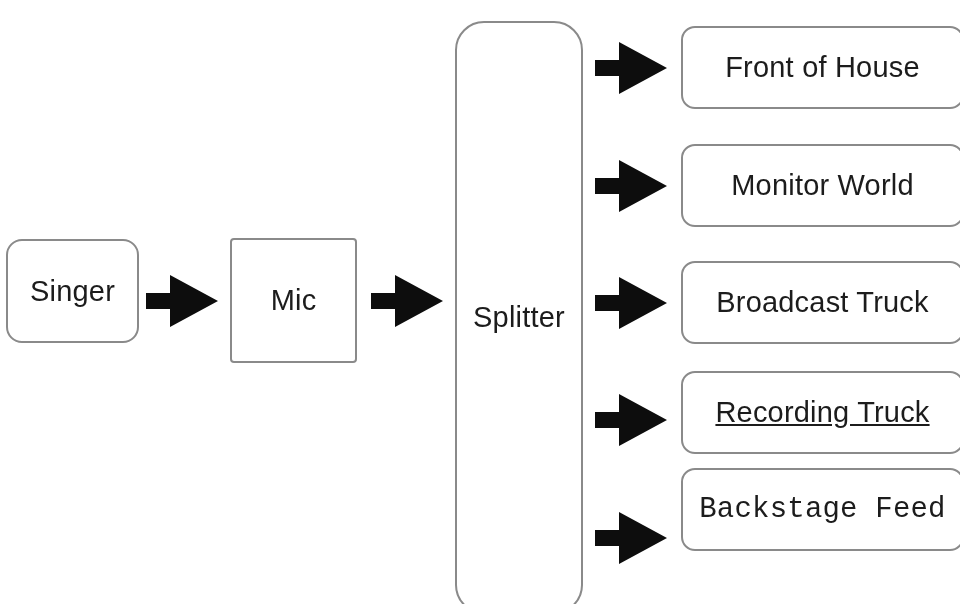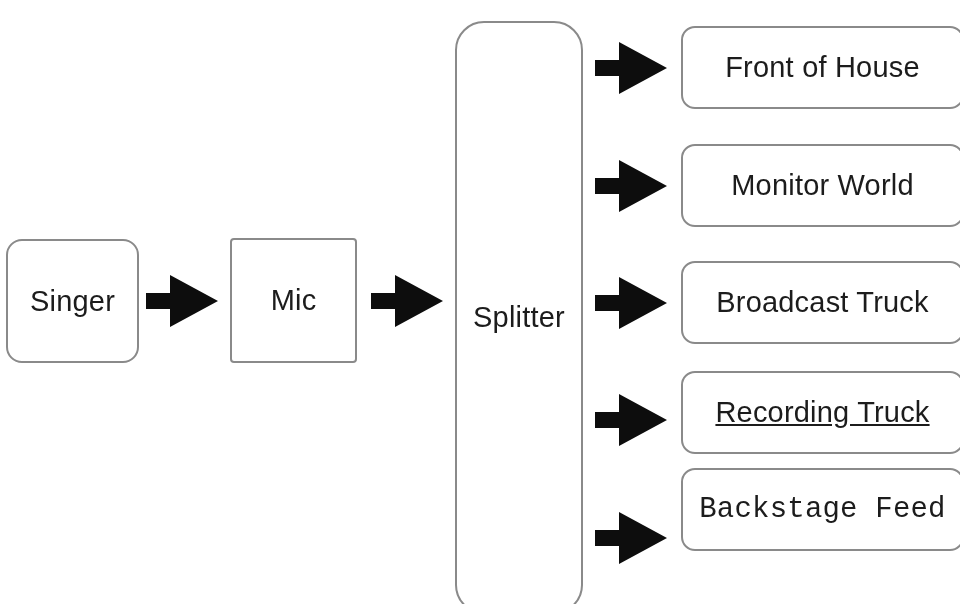--- a/index.html
+++ b/index.html
@@ -24,21 +24,21 @@
     background: var(--node-fill);
     border: 2px solid var(--node-border);
     display: flex;
     align-items: center;
     justify-content: center;
     font-size: 29px;
     color: var(--text);
     letter-spacing: 0.2px;
     white-space: nowrap;
   }
-  .node-singer   { left: 6px;   top: 239px; width: 133px; height: 124px; border-radius: 16px; }
+  .node-singer   { left: 6px;   top: 239px; width: 133px; height: 104px; border-radius: 16px; }
   .node-mic      { left: 230px; top: 238px; width: 127px; height: 125px; border-radius: 4px; }
   .node-splitter { left: 455px; top: 21px;   width: 128px; height: 593px; border-radius: 29px; }
   .node-out      { left: 681px; width: 283px; height: 83px; border-radius: 14px; }
   .out-0 { top: 26px; }
   .out-1 { top: 144px; text-align: right; }
   .out-2 { top: 261px; }
   .out-3 { top: 371px; text-decoration: underline; }
   .out-4 { top: 468px; font-family: Liberation Mono, monospace; }
   .arrow {
     position: absolute;

